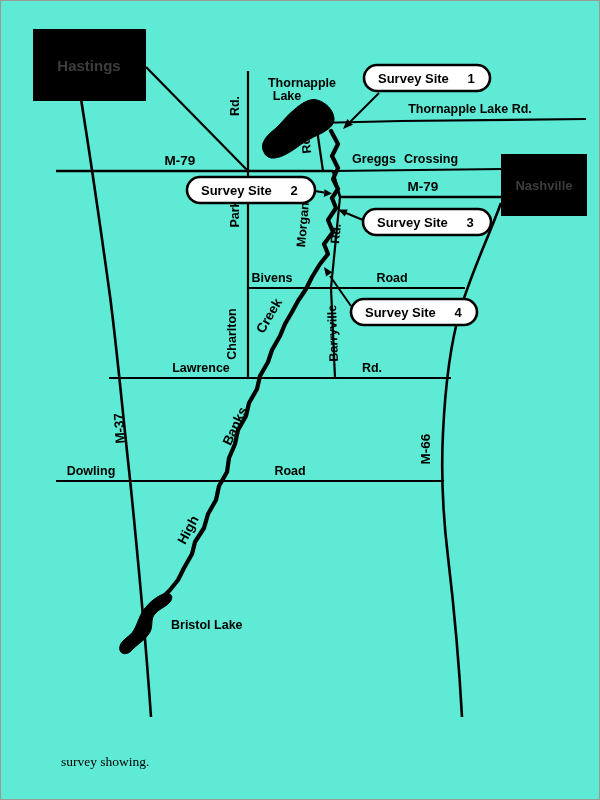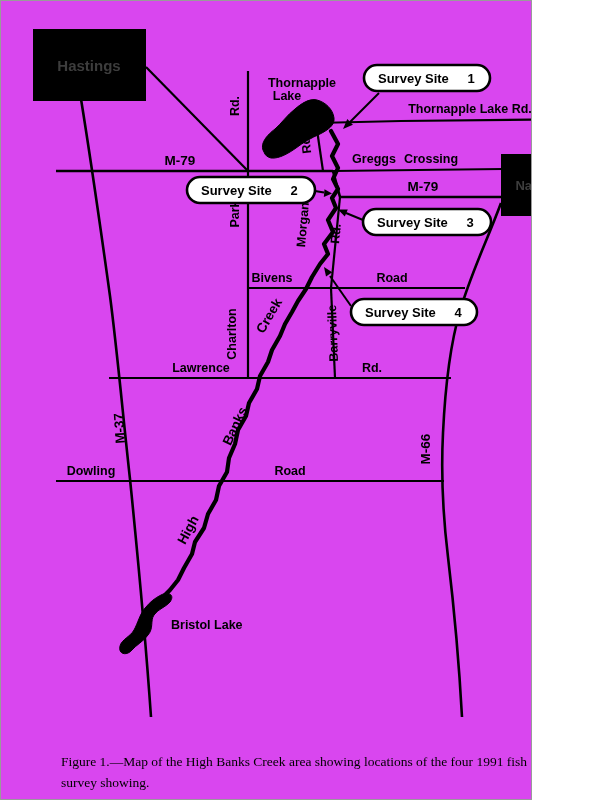--- a/index.html
+++ b/index.html
@@ -1,16 +1,16 @@
 <!DOCTYPE html>
 <html><head>
 <meta charset="utf-8">
 <style>
   html,body{margin:0;padding:0;background:#fff;}
-  .page{position:relative;width:532px;height:800px;background:#d946ef;border:1px solid #9a9a9a;box-sizing:border-box;overflow:hidden;}
+  .page{position:relative;width:600px;height:800px;background:#5eead4;border:1px solid #9a9a9a;box-sizing:border-box;overflow:hidden;}
   .map-svg{position:absolute;left:0;top:0;}
   
   .road{stroke:#000;stroke-width:2.2;fill:none;}
   .hwy{stroke-width:2.6;}
   .creek{stroke:#000;stroke-width:4.2;fill:none;stroke-linejoin:round;stroke-linecap:round;}
   .lake{fill:#000;stroke:#000;stroke-width:1;}
   .citybox{fill:#000;}
   .citylabel{font:700 15px "Liberation Sans",sans-serif;fill:#3d3d3d;text-anchor:middle;}
   .citylabel--sm{font-size:13px;}
   .lbl{font:700 12.5px "Liberation Sans",sans-serif;fill:#000;text-anchor:middle;}
@@ -125,17 +125,16 @@
       <line class="ptr" x1="350" y1="305" x2="329" y2="275"></line>
       <polygon class="ptr-head" points="323,266 331.2,271.2 325,275.6"></polygon>
       <rect class="pill" x="350" y="298" width="126" height="26" rx="13"></rect>
       <text class="pill-text" x="364" y="316">Survey Site</text>
       <text class="pill-num" x="457" y="316">4</text>
     </g>
 
   </svg>
 
   <div class="caption">
-    <div>Figure 1.—Map of the High Banks Creek area showing locations of the four 1991 fish</div>
     <div>survey showing.</div>
   </div>
 
 </div>
 
 </body></html>

